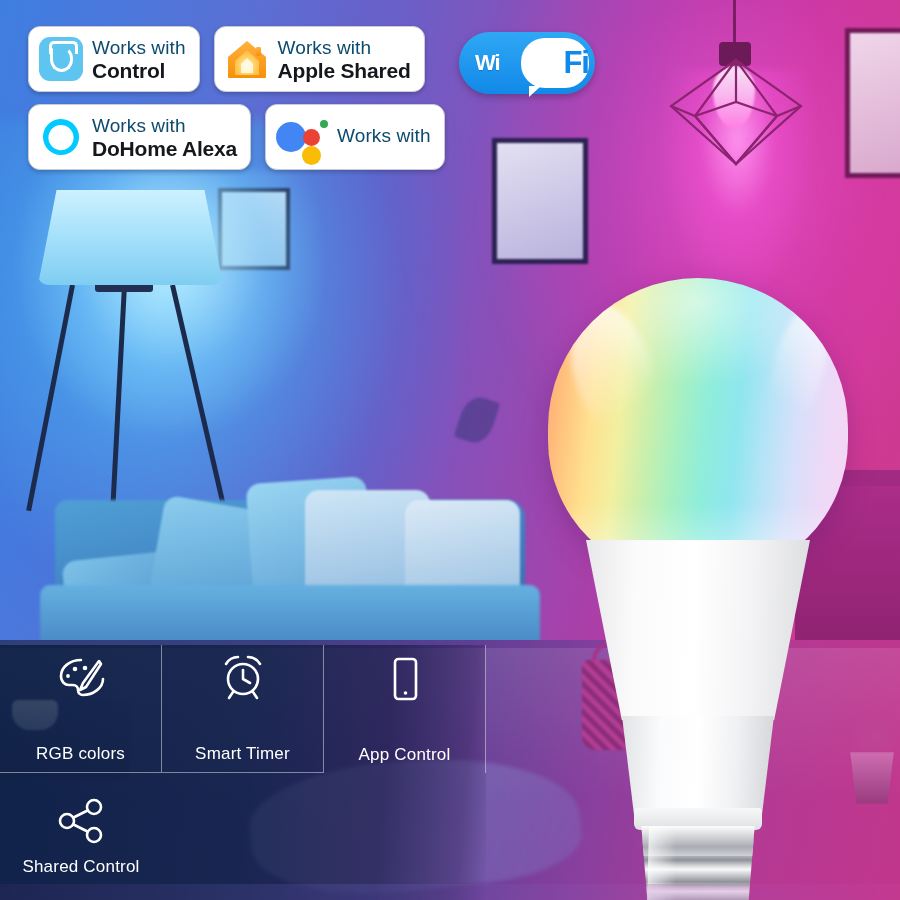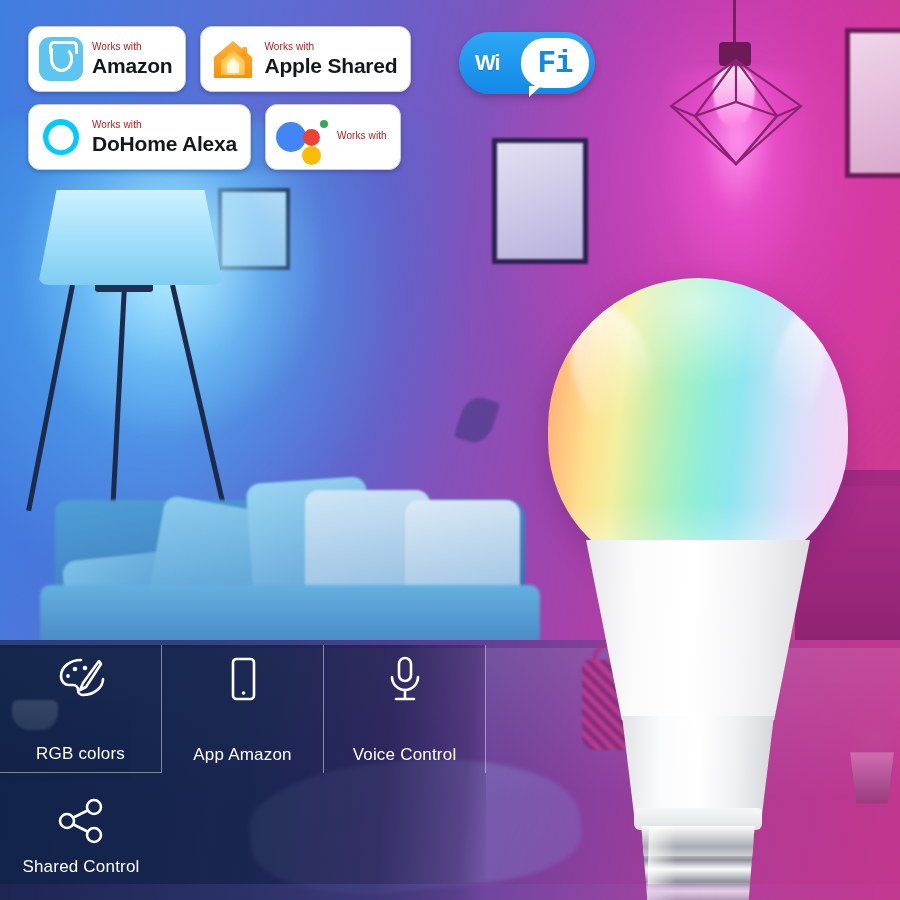--- a/index.html
+++ b/index.html
@@ -136,21 +136,21 @@
   .badge-row{display:flex;gap:14px;margin-bottom:12px;}
   .badge{
     background:#ffffff;border-radius:12px;
     border:1px solid #c9ccd6;
     box-shadow:0 2px 4px rgba(0,0,0,.22);
     display:flex;align-items:center;gap:9px;
     padding:8px 13px 8px 10px;height:66px;
   }
   .badge-ico{width:44px;height:44px;flex:0 0 44px;position:relative;}
   .badge-txt{display:flex;flex-direction:column;justify-content:center;line-height:1;}
-  .works{font-size:10px;color:#b91c1c;margin-bottom:3px;letter-spacing:.1px;}
+  .works{font-size:19px;color:#0c4a6e;margin-bottom:3px;letter-spacing:.1px;}
   .brand{font-size:21px;color:#14171c;font-weight:700;letter-spacing:-.2px;white-space:nowrap;}
 
   
   .ico-dohome{background:#5ec4f0;border-radius:11px;display:flex;align-items:center;justify-content:center;}
   .ico-dohome .d-glyph{
     width:23px;height:26px;border:3.2px solid #fff;border-radius:4px 12px 12px 12px / 4px 13px 13px 13px;
     border-top-color:transparent;position:relative;
   }
   .ico-dohome .d-glyph::before{
     content:"";position:absolute;left:-3.2px;top:-8px;width:23px;height:10px;
@@ -175,21 +175,21 @@
     background:linear-gradient(180deg,#2fa8f5,#1189e8);
     border-radius:31px;box-shadow:0 3px 7px rgba(0,0,0,.25);
     display:flex;align-items:center;
   }
   .wifi-wi{
     color:#fff;font-size:22px;font-weight:700;letter-spacing:-1px;
     margin-left:16px;text-shadow:0 1px 1px rgba(0,0,0,.18);
   }
   .wifi-bubble{
     position:absolute;right:6px;top:6px;width:68px;height:50px;background:#fff;
-    border-radius:24px;display:flex;align-items:center;justify-content:center;font-family:Liberation Mono, monospace;
+    border-radius:24px;display:flex;align-items:center;justify-content:flex-end;
   }
   .wifi-bubble::after{
     content:"";position:absolute;left:8px;bottom:-9px;width:0;height:0;
     border-left:12px solid #fff;border-bottom:11px solid transparent;
   }
   .wifi-fi{color:#1189e8;font-size:31px;font-weight:700;letter-spacing:-1px;position:relative;z-index:2;}
 
   
   .bulb{position:absolute;left:538px;top:278px;width:320px;height:610px;}
   .bulb-dome{
@@ -363,21 +363,21 @@
   <div class="badges">
 
     <div class="badge-row">
 
       <div class="badge">
         <div class="badge-ico ico-dohome">
           <div class="d-glyph"></div>
         </div>
         <div class="badge-txt">
           <span class="works">Works with</span>
-          <span class="brand">Amazon</span>
+          <span class="brand">Control</span>
         </div>
       </div>
 
       <div class="badge">
         <div class="badge-ico ico-home">
           <svg viewBox="0 0 44 44">
             <defs>
               <linearGradient id="hk" x1="0" y1="0" x2="0" y2="1">
                 <stop offset="0%" stop-color="#ffb13d"></stop>
                 <stop offset="100%" stop-color="#f79009"></stop>
@@ -447,43 +447,45 @@
             <path d="M26 8 C15 8 6 15 6 24 c0 6 4 9 8 9 h4 c3 0 5 2 5 5 0 3 2 5 5 5 10 0 20-7 20-16"></path>
             <circle cx="20" cy="17" r="2.3" fill="#fff" stroke="none"></circle>
             <circle cx="30" cy="16" r="2.3" fill="#fff" stroke="none"></circle>
             <circle cx="13" cy="24" r="1.9" fill="#fff" stroke="none"></circle>
             <path d="M44 9 L28 31 l-3 7 6-3 L46 12 Z"></path>
           </svg>
         </span>
         <span class="feat-label">RGB colors</span>
       </div>
 
+      <div class="feat c2 r1">
+        <span class="feat-ico">
+          <svg viewBox="0 0 52 52" fill="none" stroke="#fff" stroke-width="2.6" stroke-linecap="round" stroke-linejoin="round">
+            <circle cx="26" cy="27" r="15"></circle>
+            <path d="M26 18 v9 l7 4"></path>
+            <path d="M9 12 C12 7 17 5 21 5"></path>
+            <path d="M43 12 C40 7 35 5 31 5"></path>
+            <path d="M16 40 L12 46"></path>
+            <path d="M36 40 L40 46"></path>
+          </svg>
+        </span>
+        <span class="feat-label">Smart Timer</span>
+      </div>
 
 
       <div class="feat c1 r2">
         <span class="feat-ico">
           <svg viewBox="0 0 52 52" fill="none" stroke="#fff" stroke-width="2.6" stroke-linecap="round" stroke-linejoin="round">
             <rect x="16" y="6" width="21" height="40" rx="3.5"></rect>
             <circle cx="26.5" cy="40" r="1.8" fill="#fff" stroke="none"></circle>
           </svg>
         </span>
-        <span class="feat-label">App Amazon</span>
-      </div>
-
-      <div class="feat c2 r2">
-        <span class="feat-ico">
-          <svg viewBox="0 0 52 52" fill="none" stroke="#fff" stroke-width="2.6" stroke-linecap="round" stroke-linejoin="round">
-            <rect x="20" y="5" width="12" height="23" rx="6"></rect>
-            <path d="M13 24 a13 13 0 0 0 26 0"></path>
-            <path d="M26 37 v8"></path>
-            <path d="M17 46 h18"></path>
-          </svg>
-        </span>
-        <span class="feat-label">Voice Control</span>
-      </div>
+        <span class="feat-label">App Control</span>
+      </div>
+
 
       <div class="feat c3 r2">
         <span class="feat-ico">
           <svg viewBox="0 0 52 52" fill="none" stroke="#fff" stroke-width="2.6" stroke-linecap="round" stroke-linejoin="round">
             <circle cx="12" cy="26" r="7"></circle>
             <circle cx="39" cy="12" r="7"></circle>
             <circle cx="39" cy="40" r="7"></circle>
             <path d="M18.5 22.5 L32.5 15.5"></path>
             <path d="M18.5 29.5 L32.5 36.5"></path>
           </svg>

